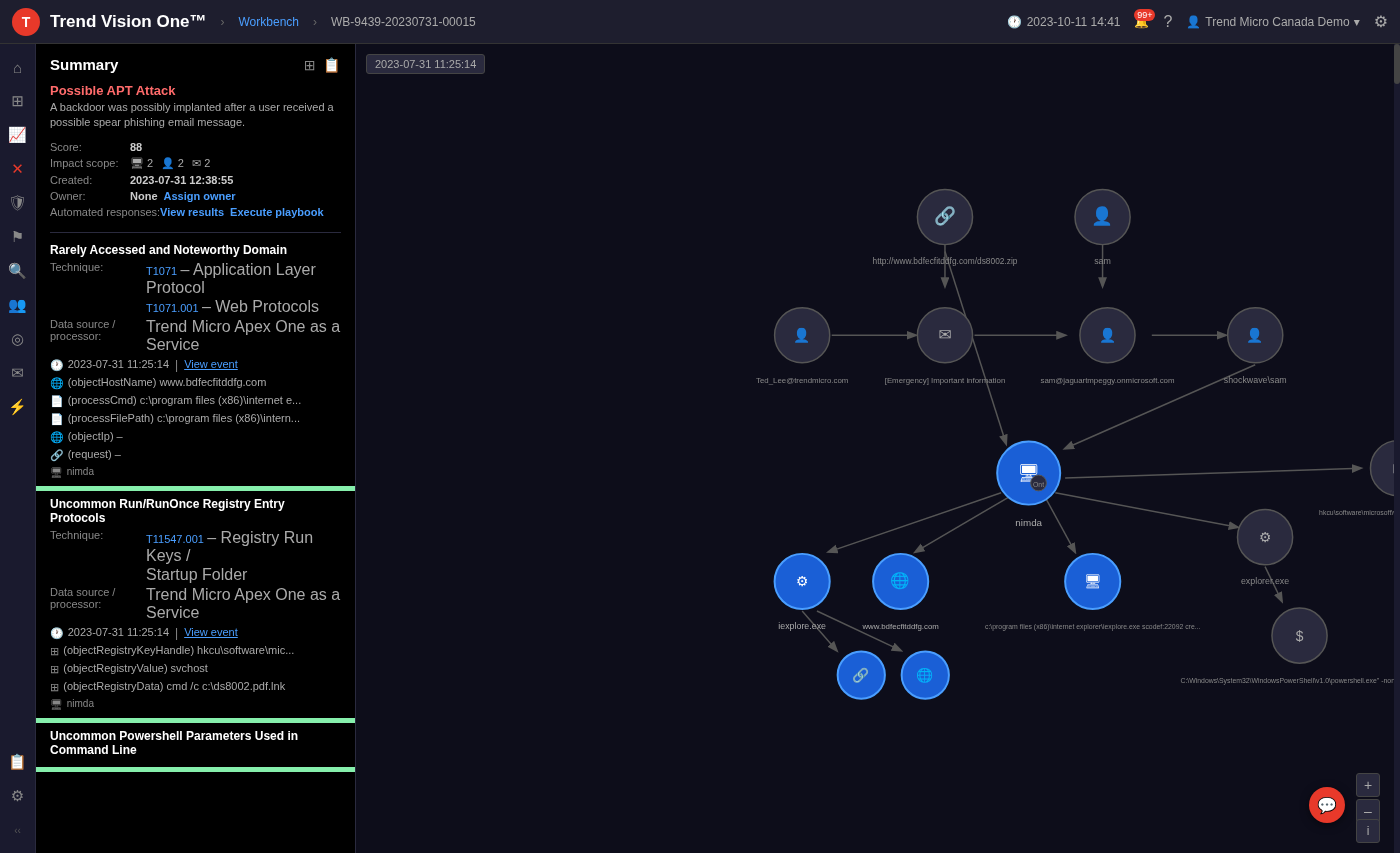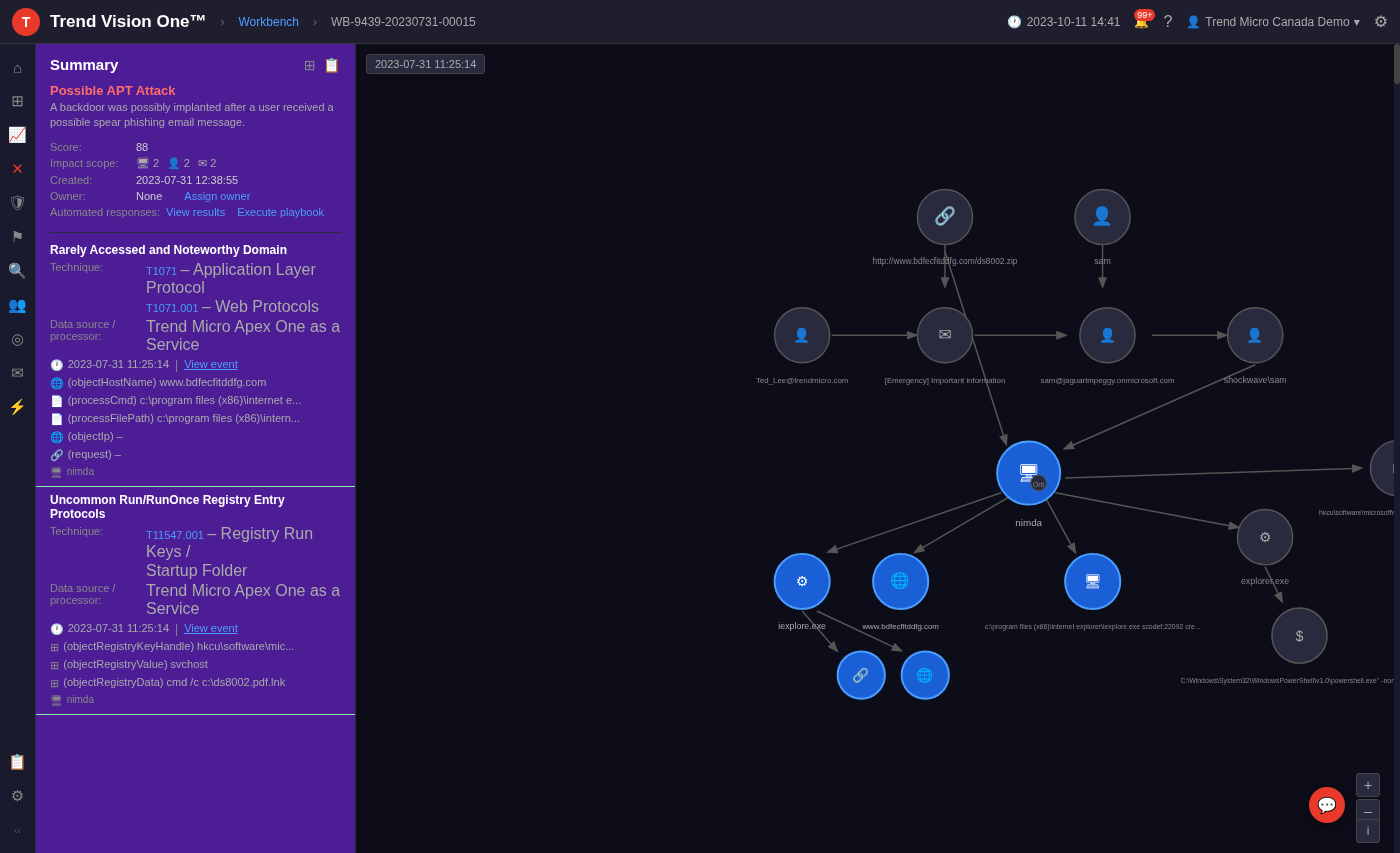--- a/index.html
+++ b/index.html
@@ -21,44 +21,44 @@
     
     .main-layout { display: flex; flex: 1; overflow: hidden; }
 
     
     .left-nav { width: 36px; background: #1a1a2e; border-right: 1px solid #2a2a3e; display: flex; flex-direction: column; align-items: center; padding: 8px 0; gap: 4px; flex-shrink: 0; }
     .nav-icon { width: 30px; height: 30px; display: flex; align-items: center; justify-content: center; border-radius: 4px; cursor: pointer; color: #888; font-size: 15px; }
     .nav-icon.danger { color: #e8392a; }
     .nav-spacer { flex: 1; }
 
     
-    .sidebar { width: 320px; background: #4c1d95; border-right: 1px solid #2a2a3e; overflow-y: auto; flex-shrink: 0; display: flex; flex-direction: column; }
+    .sidebar { width: 320px; background: #000000; border-right: 1px solid #2a2a3e; overflow-y: auto; flex-shrink: 0; display: flex; flex-direction: column; }
     .sidebar::-webkit-scrollbar { width: 4px; }
     .sidebar::-webkit-scrollbar-thumb { background: #444; border-radius: 2px; }
 
     .summary-header { display: flex; align-items: center; justify-content: space-between; padding: 12px 14px 6px; }
     .summary-title { color: #fff; font-size: 15px; font-weight: 600; }
     .summary-icons { display: flex; gap: 8px; color: #888; font-size: 14px; }
 
     .apt-title { color: #ff6b6b; font-size: 13px; font-weight: 600; padding: 4px 14px 2px; }
     .apt-desc { color: #aaa; font-size: 11px; padding: 0 14px 8px; line-height: 1.4; }
 
     .meta-table { padding: 0 14px 8px; }
-    .meta-row { display: flex; align-items: center; padding: 2px 0; gap: 6px; }
+    .meta-row { display: flex; align-items: center; padding: 2px 0; }
     .meta-label { color: #888; font-size: 11px; min-width: 80px; }
-    .meta-value { color: #ccc; font-size: 11px; }
+    .meta-value { color: #ccc; font-size: 11px; font-weight: bold; }
     .meta-value.link { color: #4a9eff; cursor: pointer; }
     .meta-icons { display: flex; gap: 8px; align-items: center; }
     .meta-icon-item { display: flex; align-items: center; gap: 3px; color: #aaa; font-size: 11px; }
 
     .divider { border: none; border-top: 1px solid #2a2a3e; margin: 4px 14px; }
 
     .highlights-header { color: #fff; font-size: 13px; font-weight: 600; padding: 8px 14px 6px; }
 
-    .highlight-item { padding: 6px 14px; border-bottom: 1px solid #86efac; }
+    .highlight-item { padding: 6px 14px; border-bottom: 5px solid #86efac; }
     .highlight-title { color: #fff; font-size: 12px; font-weight: 600; margin-bottom: 4px; }
     .highlight-row { display: flex; gap: 16px; margin-bottom: 2px; }
     .hl-label { color: #888; font-size: 11px; min-width: 80px; }
     .hl-value { color: #aaa; font-size: 16px; flex: 1; }
     .hl-link { color: #4a9eff; font-size: 11px; cursor: pointer; text-decoration: underline; }
     .hl-technique { color: #4a9eff; font-size: 11px; cursor: pointer; }
     .hl-detail { display: flex; align-items: flex-start; gap: 4px; padding: 2px 0; }
     .hl-detail-icon { color: #888; font-size: 11px; flex-shrink: 0; margin-top: 1px; }
     .hl-detail-text { color: #aaa; font-size: 11px; word-break: break-all; }
 
@@ -164,21 +164,21 @@
           </div>
         </div>
       </div>
       <div class="meta-row">
         <span class="meta-label">Created:</span>
         <span class="meta-value">2023-07-31 12:38:55</span>
       </div>
       <div class="meta-row">
         <span class="meta-label">Owner:</span>
         <span class="meta-value">None</span>
-        <span class="meta-value link" style="margin-left:16px;">Assign owner</span>
+        <span class="meta-value link" style="margin-left:6px;">Assign owner</span>
       </div>
       <div class="meta-row">
         <span class="meta-label">Automated responses:</span>
         <span class="meta-value link">View results</span>
         <span class="meta-value link" style="margin-left:6px;">Execute playbook</span>
       </div>
     </div>
 
     <hr class="divider">
 
@@ -269,20 +269,23 @@
       <div class="hl-detail">
         <span class="hl-detail-icon">⊞</span>
         <span class="hl-detail-text">(objectRegistryData) cmd /c c:\ds8002.pdf.lnk</span>
       </div>
       <div class="hl-detail">
         <span class="hl-detail-icon" style="font-size:10px;">🖥</span>
         <span style="color:#888;font-size:10px;">nimda</span>
       </div>
     </div>
 
+    <div class="highlight-item">
+      <div class="highlight-title">Uncommon Powershell Parameters Used in Command Line</div>
+    </div>
 
   </div>
 
   <div class="graph-area">
     <div class="graph-timestamp">2023-07-31 11:25:14</div>
 
     
     <svg class="graph-svg" viewBox="0 0 1060 820" xmlns="http://www.w3.org/2000/svg">
       <defs>
         <marker id="arrow" markerWidth="8" markerHeight="8" refX="6" refY="3" orient="auto">

